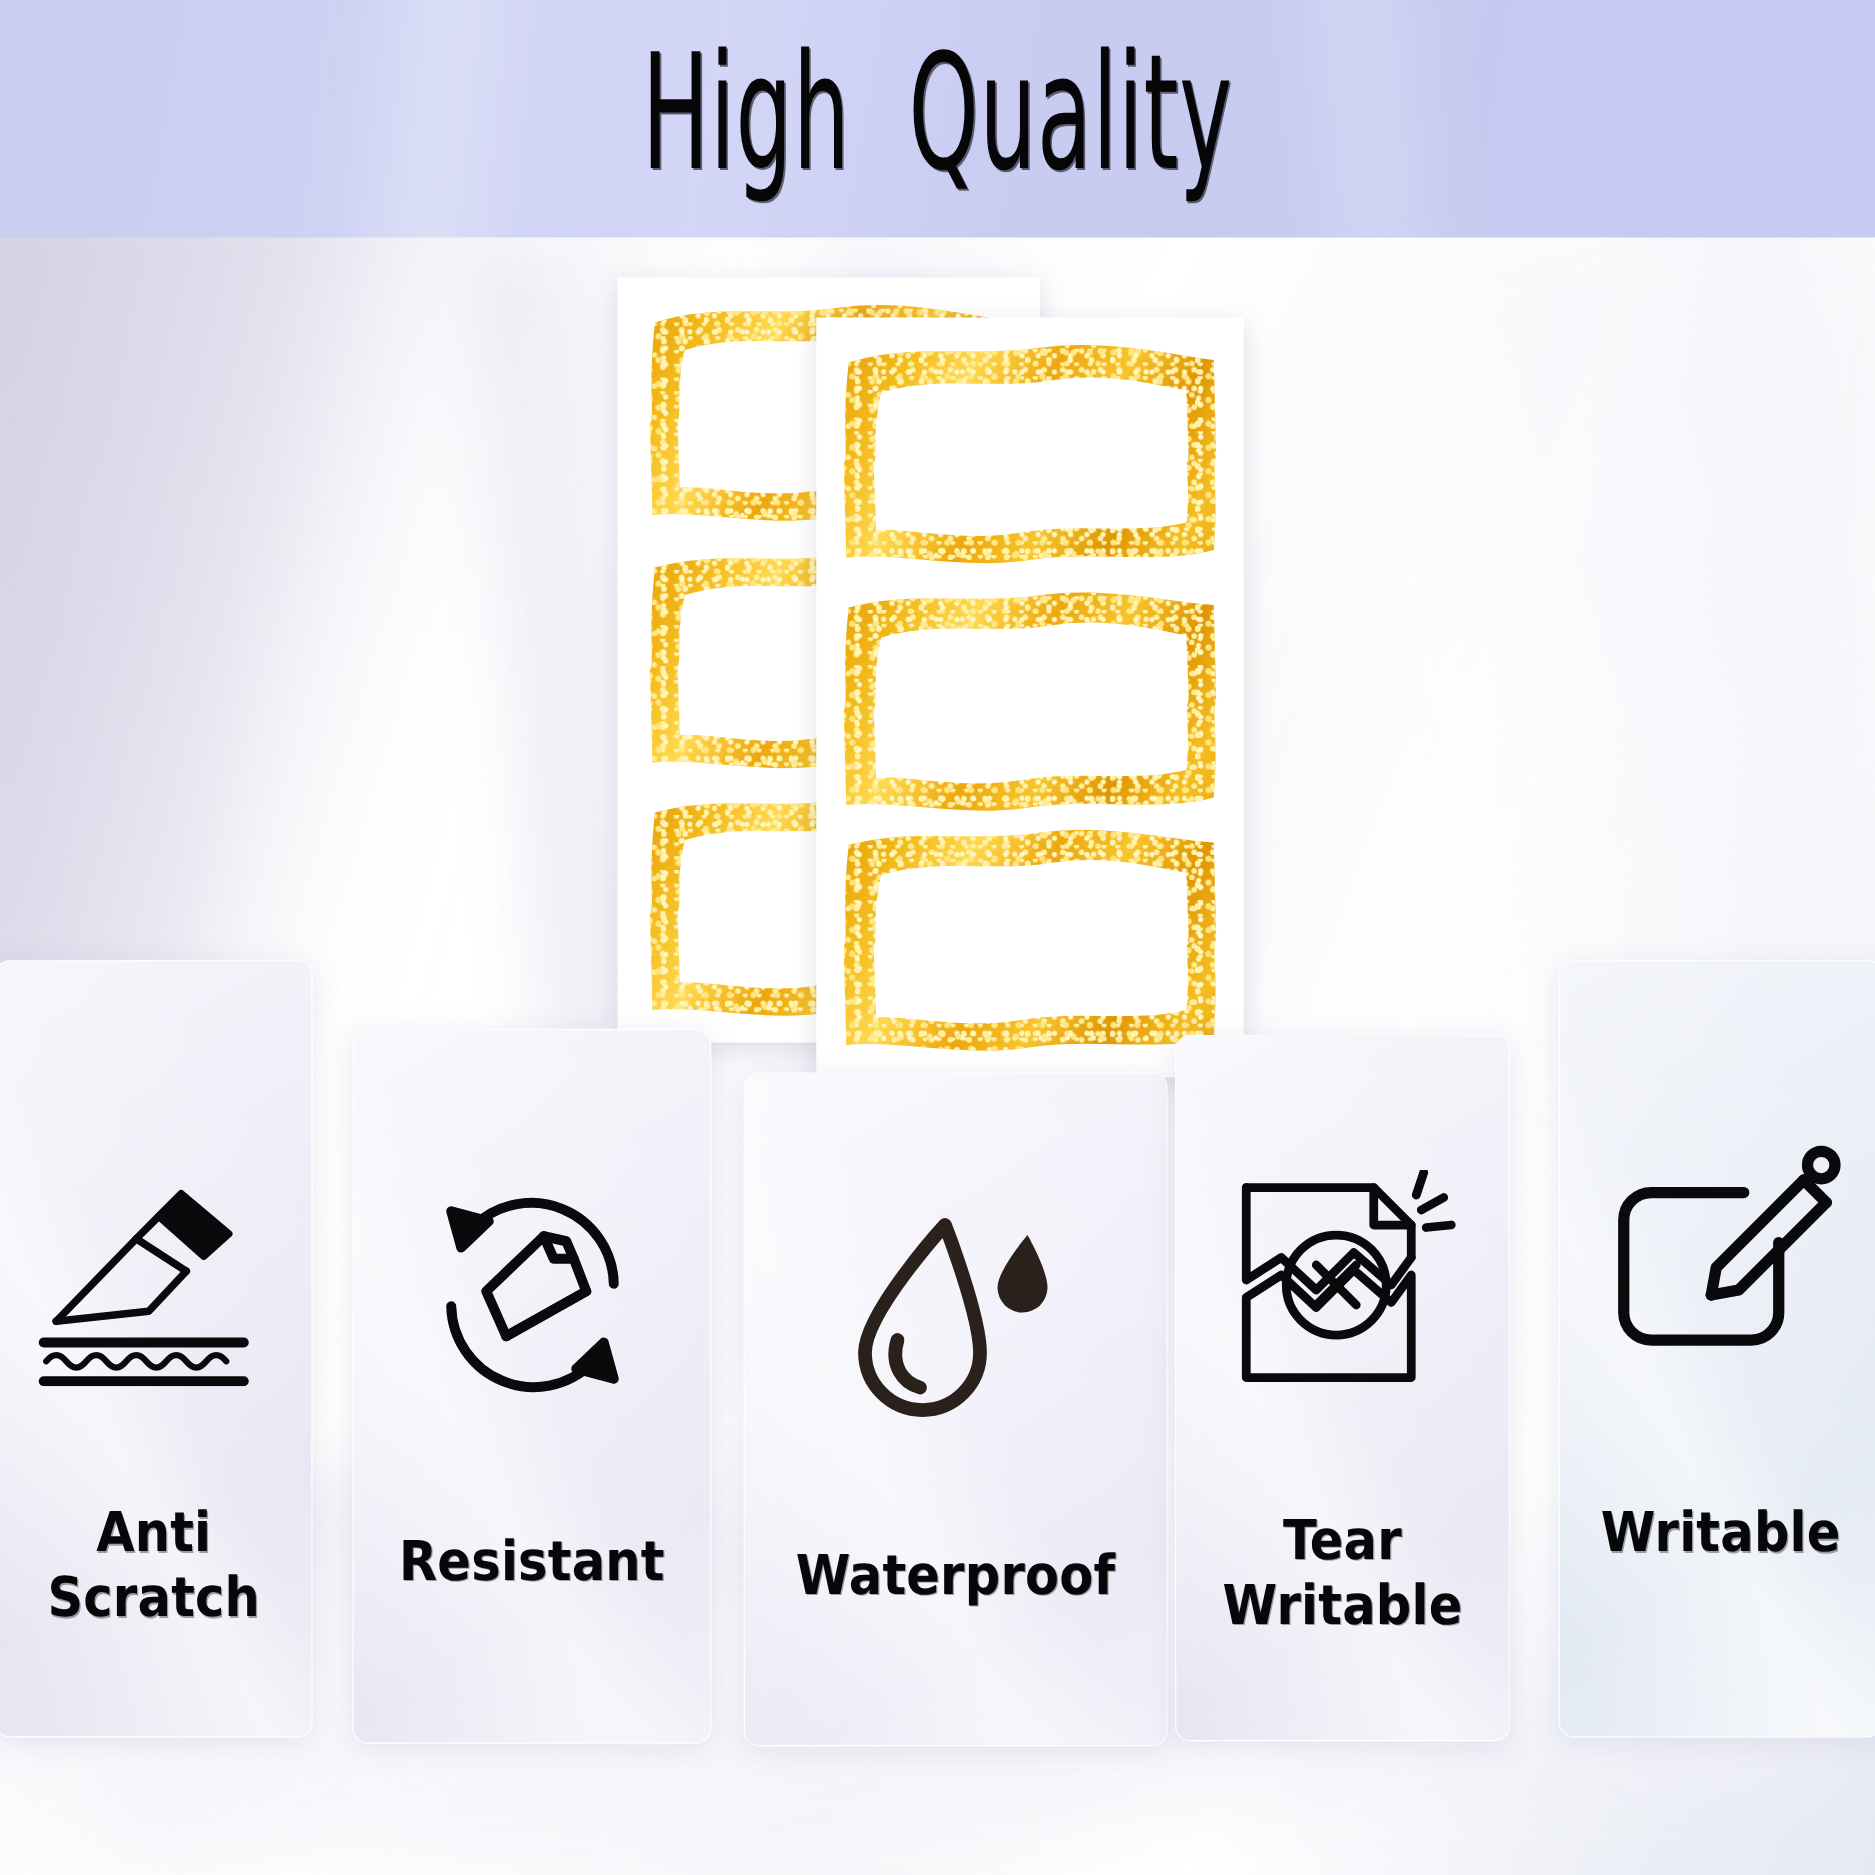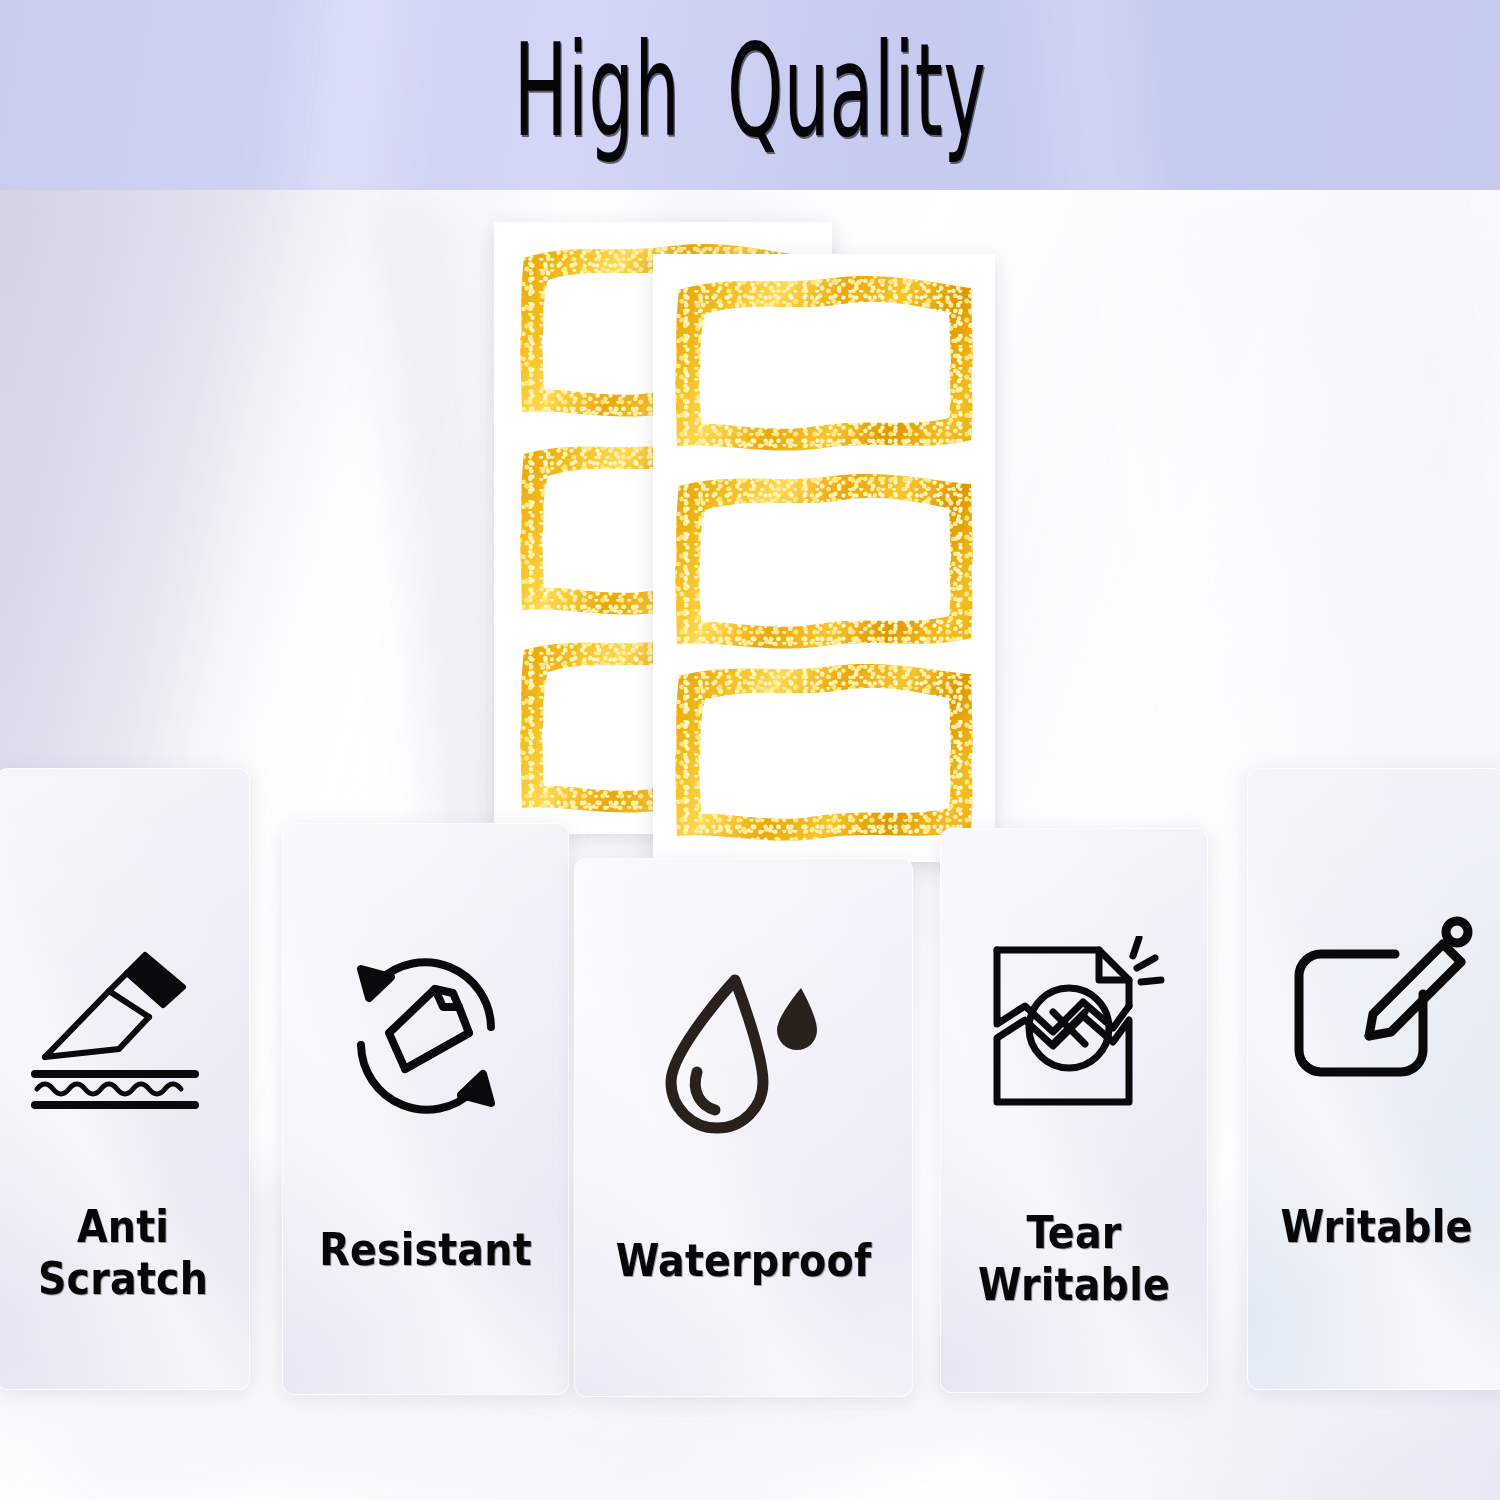--- a/index.html
+++ b/index.html
@@ -116,21 +116,21 @@
     font-weight:700;
     letter-spacing:.2px;
     white-space:pre-line;
     text-shadow:1px 1px 0 rgba(0,0,0,.35);
   }
 
   .c1{left:-4px;top:768px;width:252px;height:620px;
       background:linear-gradient(150deg,#f6f5fb 0%,#eeedf7 45%,#e6e5f2 72%,#eceaf4 100%);}
   .c2{left:282px;top:823px;width:285px;height:570px;
       background:linear-gradient(150deg,#f8f7fc 0%,#f1f0f9 40%,#e8e7f4 75%,#efeef7 100%);}
-  .c3{left:574px;top:858px;width:337px;height:537px;
+  .c3{left:595px;top:858px;width:337px;height:537px;
       background:linear-gradient(150deg,#f9f8fd 0%,#f2f1fa 42%,#e9e8f5 78%,#f0eff8 100%);}
   .c4{left:940px;top:828px;width:266px;height:563px;
       background:linear-gradient(150deg,#f8f7fc 0%,#f0eff8 44%,#e7e6f3 76%,#eeedf7 100%);}
   .c5{left:1247px;top:768px;width:257px;height:620px;
       background:linear-gradient(150deg,#f3f5fa 0%,#eaeef6 40%,#e2e9f3 72%,#eef2f8 100%);}
 </style>
 </head>
 <body>
 
 <div id="stage">

